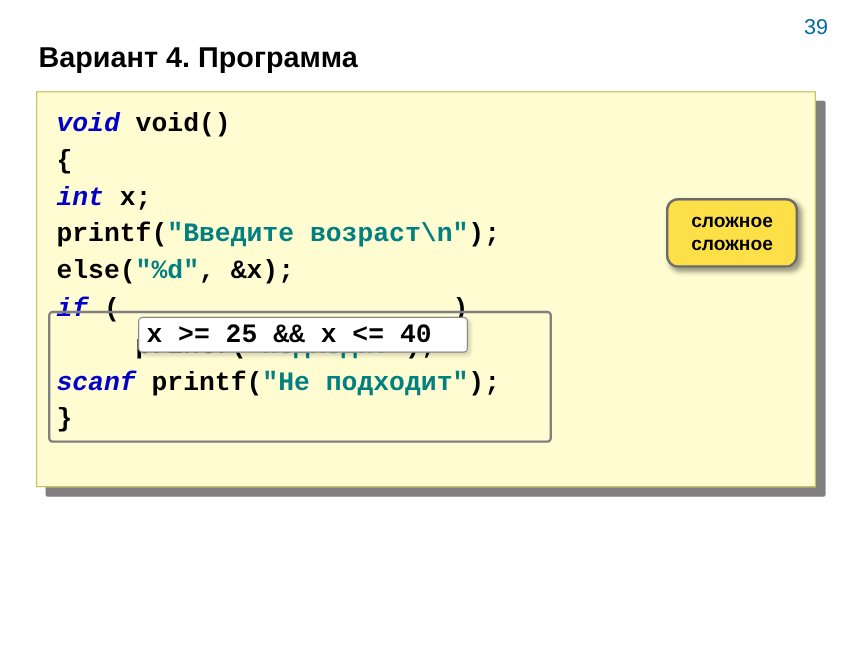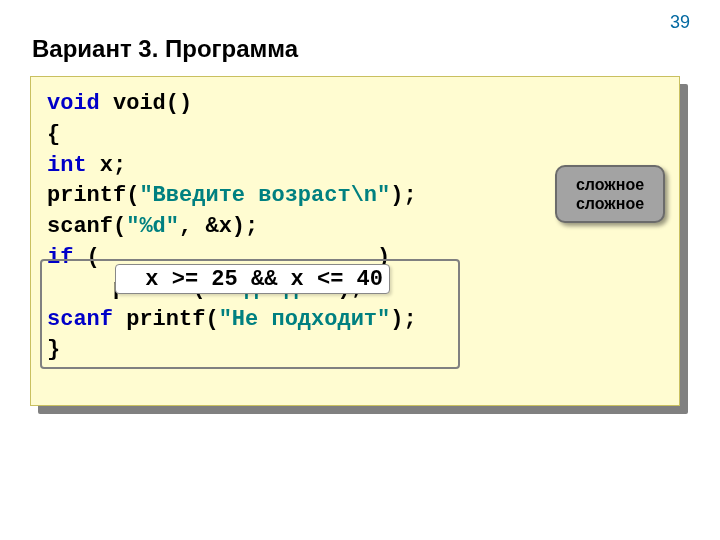--- a/index.html
+++ b/index.html
@@ -45,21 +45,21 @@
     background: #fffcd1;
     border: 1px solid #c9c060;
     padding: 12px 16px;
     font-family: "Courier New", monospace;
     font-size: 22px;
     font-weight: bold;
     line-height: 1.4;
     color: #000;
     white-space: pre;
   }
-  .kw-blue   { color: #0000c8; }
+  .kw-blue   { color: #0000c8; font-style: italic; }
   .kw-teal   { color: #008080; }
   .highlight-box {
     position: absolute;
     left: 40px;
     top: 259px;
     width: 420px;
     height: 110px;
     border: 2px solid #808080;
     background: transparent;
     border-radius: 4px;
@@ -73,54 +73,53 @@
     background: #ffffff;
     border: 1px solid #888;
     border-radius: 4px;
     box-shadow: 2px 2px 3px rgba(0,0,0,0.15);
     font-family: "Courier New", monospace;
     font-size: 22px;
     font-weight: bold;
     color: #000;
     padding: 1px 6px 0 6px;
     line-height: 28px;
-    text-align: right;
   }
   .callout {
     position: absolute;
     left: 555px;
     top: 165px;
     width: 110px;
     height: 58px;
-    background: #a3a3a3;
+    background: #fde047;
     border: 2px solid #6b6b6b;
     border-radius: 10px;
     box-shadow: 3px 3px 4px rgba(0,0,0,0.4);
     font-size: 16px;
     font-weight: bold;
     color: #000;
     text-align: center;
     padding: 8px 4px;
     line-height: 1.2;
   }
 </style>
 </head>
 <body>
 
 <div class="page-number">39</div>
 
-<div class="title">Вариант 3. Программа</div>
+<div class="title">Вариант 4. Программа</div>
 
 <div class="code-shadow"></div>
 
 <div class="code-block"><span class="kw-blue">void</span><span> void()</span>
 <span>{</span>
 <span class="kw-blue">int</span><span> x;</span>
 <span>printf(</span><span class="kw-teal">"Введите возраст\n"</span><span>);</span>
-<span>scanf(</span><span class="kw-teal">"%d"</span><span>, &amp;x);</span>
+<span>else(</span><span class="kw-teal">"%d"</span><span>, &amp;x);</span>
 <span class="kw-blue">if</span><span> (                     )</span>
 <span>     </span><span>printf(</span><span class="kw-teal">"Подходит"</span><span>);</span>
 <span class="kw-blue">scanf</span><span> printf(</span><span class="kw-teal">"Не подходит"</span><span>);</span>
 <span>}</span></div>
 
 <div class="highlight-box"></div>
 
 <div class="inner-highlight">x &gt;= 25 &amp;&amp; x &lt;= 40</div>
 
 <div class="callout">

